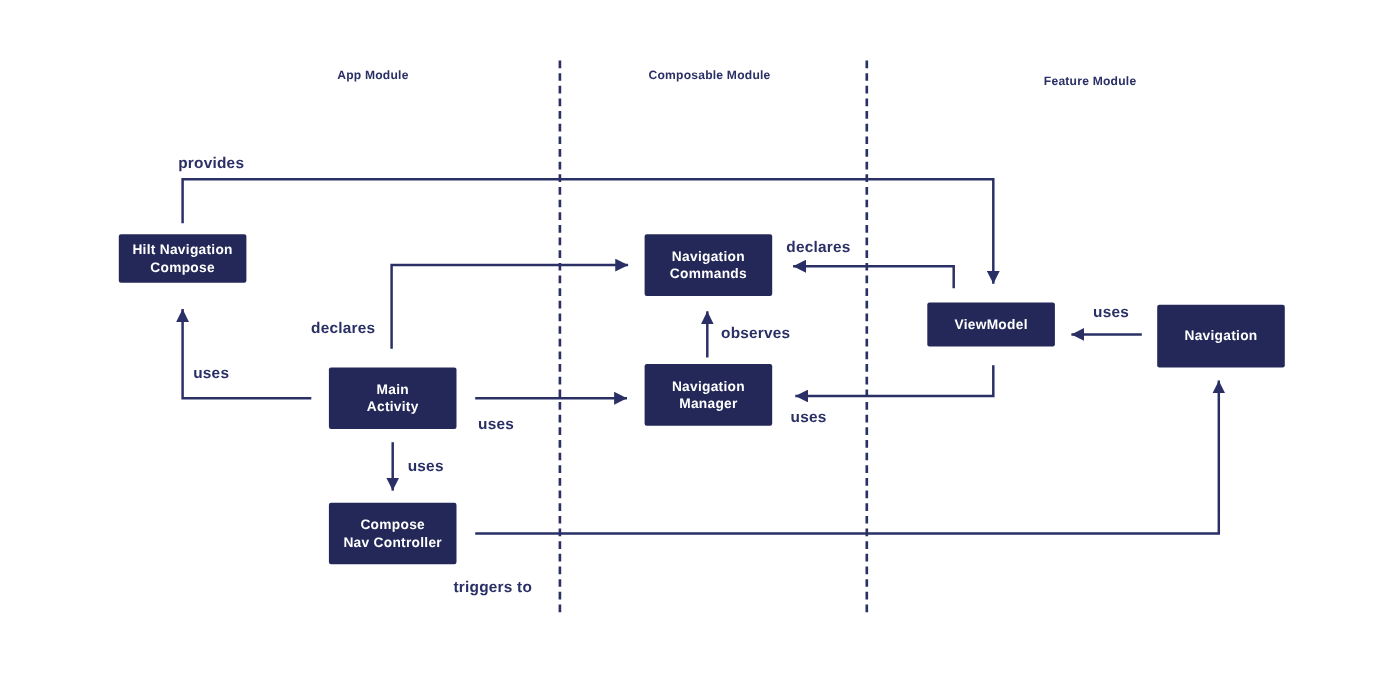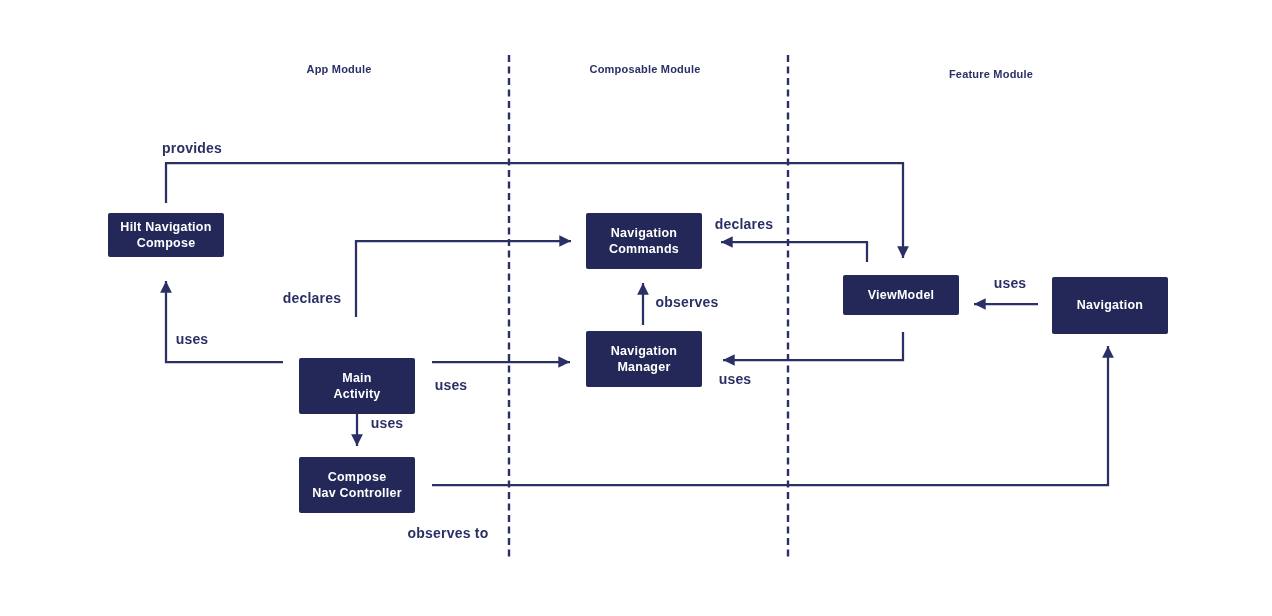--- a/index.html
+++ b/index.html
@@ -86,37 +86,37 @@
       </g>
   </svg>
 
   <div class="module-title" style="left: 339px; top: 69px;">App Module</div>
   <div class="module-title" style="left: 645px; top: 69px;">Composable Module</div>
   <div class="module-title" style="left: 972px; top: 74px; margin-left: 19px;">Feature Module</div>
 
   <div id="node-layer">
       <div class="node" style="left: 108px; top: 213px; width: 116px; height: 44px;">Hilt Navigation
 Compose</div>
-      <div class="node" style="left: 299px; top: 334px; width: 116px; height: 56px; margin-top: 24px;">Main
+      <div class="node" style="left: 299px; top: 334px; width: 116px; height: 56px;">Main
 Activity</div>
       <div class="node" style="left: 299px; top: 457px; width: 116px; height: 56px;">Compose
 Nav Controller</div>
       <div class="node" style="left: 586px; top: 213px; width: 116px; height: 56px;">Navigation
 Commands</div>
       <div class="node" style="left: 586px; top: 331px; width: 116px; height: 56px;">Navigation
 Manager</div>
       <div class="node" style="left: 843px; top: 275px; width: 116px; height: 40px;">ViewModel</div>
       <div class="node" style="left: 1052px; top: 277px; width: 116px; height: 57px;">Navigation</div>
     </div>
   <div id="edge-label-layer">
       <div class="edge-label" style="left: 192px; top: 148px;">provides</div>
       <div class="edge-label" style="left: 192px; top: 339px;">uses</div>
       <div class="edge-label" style="left: 312px; top: 298px;">declares</div>
       <div class="edge-label" style="left: 451px; top: 385px;">uses</div>
       <div class="edge-label" style="left: 387px; top: 423px;">uses</div>
       <div class="edge-label" style="left: 687px; top: 302px;">observes</div>
       <div class="edge-label" style="left: 744px; top: 224px;">declares</div>
       <div class="edge-label" style="left: 735px; top: 379px;">uses</div>
       <div class="edge-label" style="left: 1010px; top: 283px;">uses</div>
-      <div class="edge-label" style="left: 448px; top: 533px;">observes to</div>
+      <div class="edge-label" style="left: 448px; top: 533px;">triggers to</div>
     </div>
 
 </div>
 
 </body></html>

